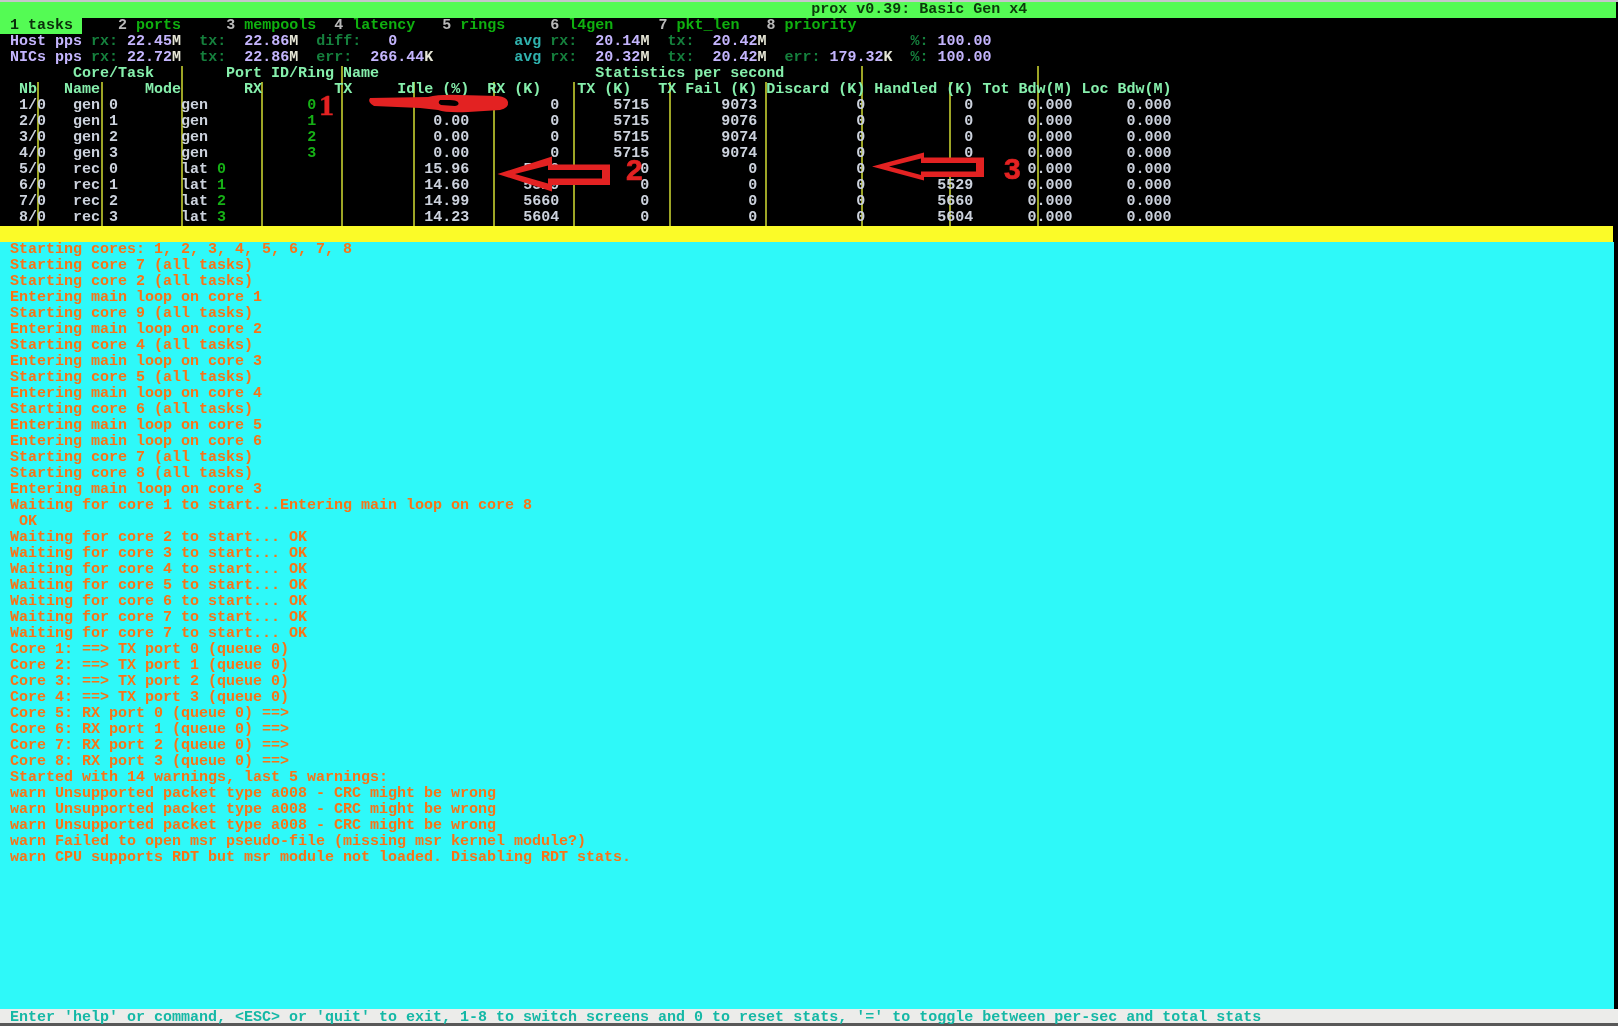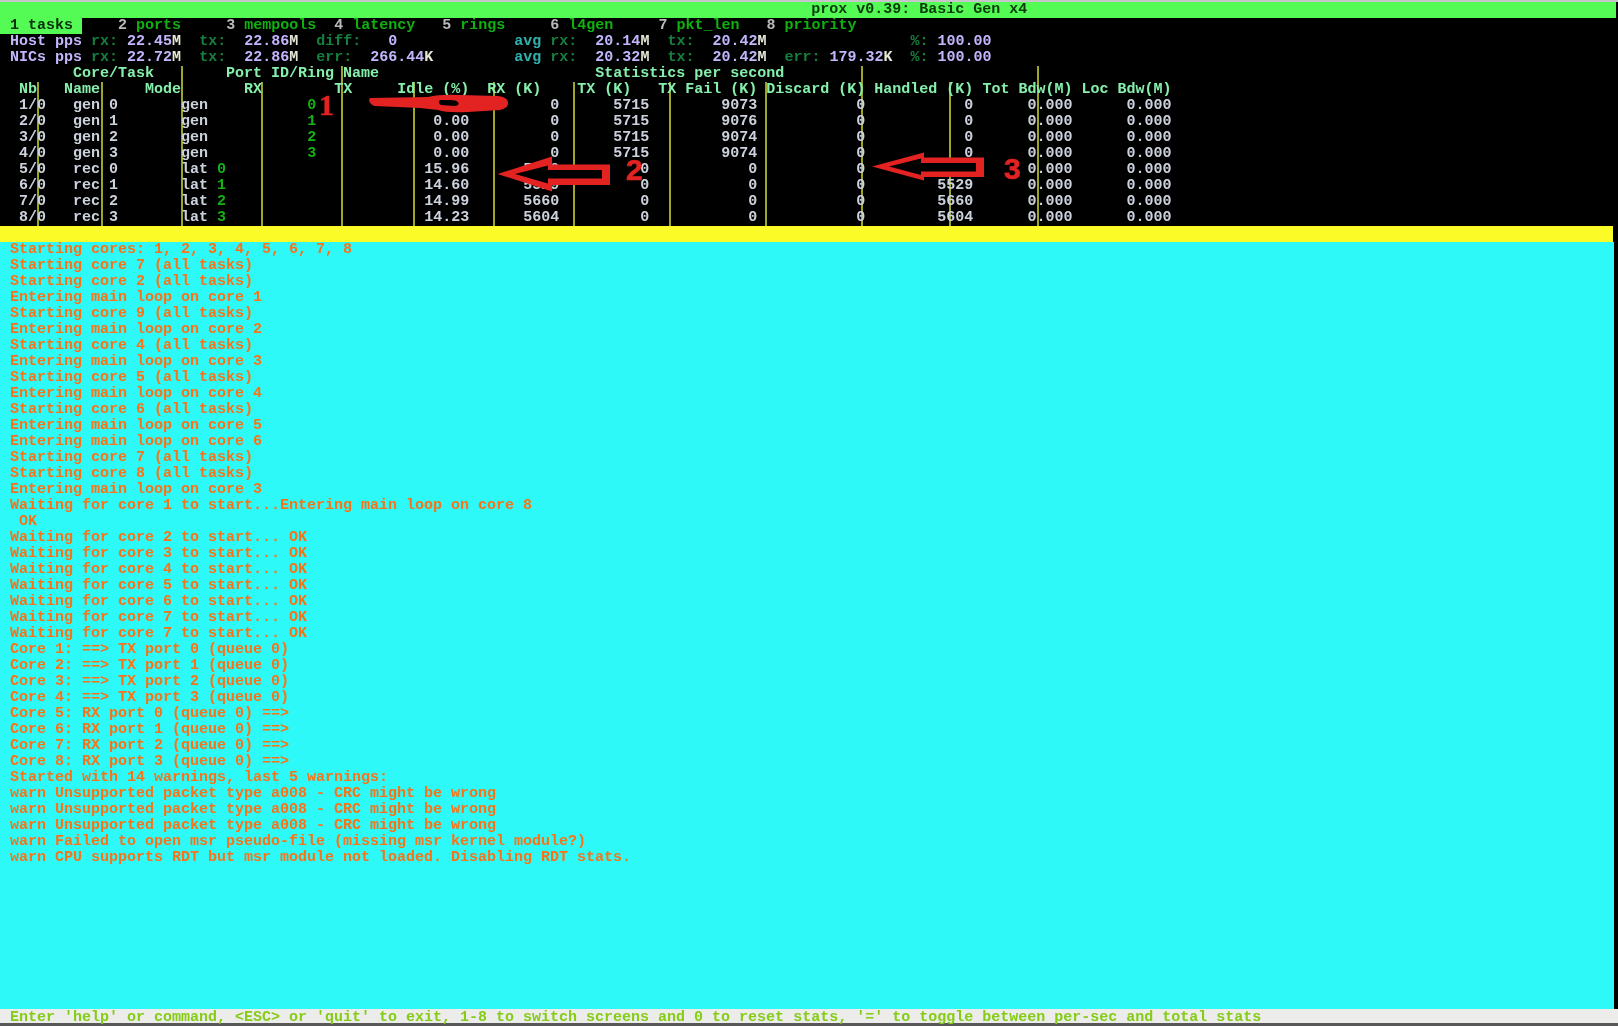--- a/index.html
+++ b/index.html
@@ -9,21 +9,21 @@
 .num{color:#b9b9b9}
 .tab{color:#0fb00f}
 .b{color:#c4b5fd}
 .p{color:#15803d}
 .c{color:#2fb2ae}
 .w{color:#e6e6d6}
 .y{color:#86efac}
 .g{color:#16b016}
 .d{color:#ccd2dd}
 .log{color:#f97316}
-.st{color:#84cc16}
+.st{color:#14b8a6}
 .ttl{color:#0b3a0b}
 .vl{position:absolute;background:#9da526}
 .ann{font:bold 30px "Liberation Sans",sans-serif;fill:#e32222;stroke:#e32222;stroke-width:0.7}.ann1{font:bold 30px "Liberation Serif",serif;fill:#e32222;stroke:#e32222;stroke-width:0.5}
 </style></head>
 <body>
 
 <div class="bar" style="top:0;width:1618px;height:2px;background:#c6c6ca"></div>
 <div class="bar" style="top:2px;width:1616px;height:16px;background:#54fb54"></div>
 <div class="bar" style="top:18px;width:82px;height:16px;background:#54fb54"></div>
 <div class="bar" style="top:226px;width:1613px;height:16px;background:#fbfb28"></div>

